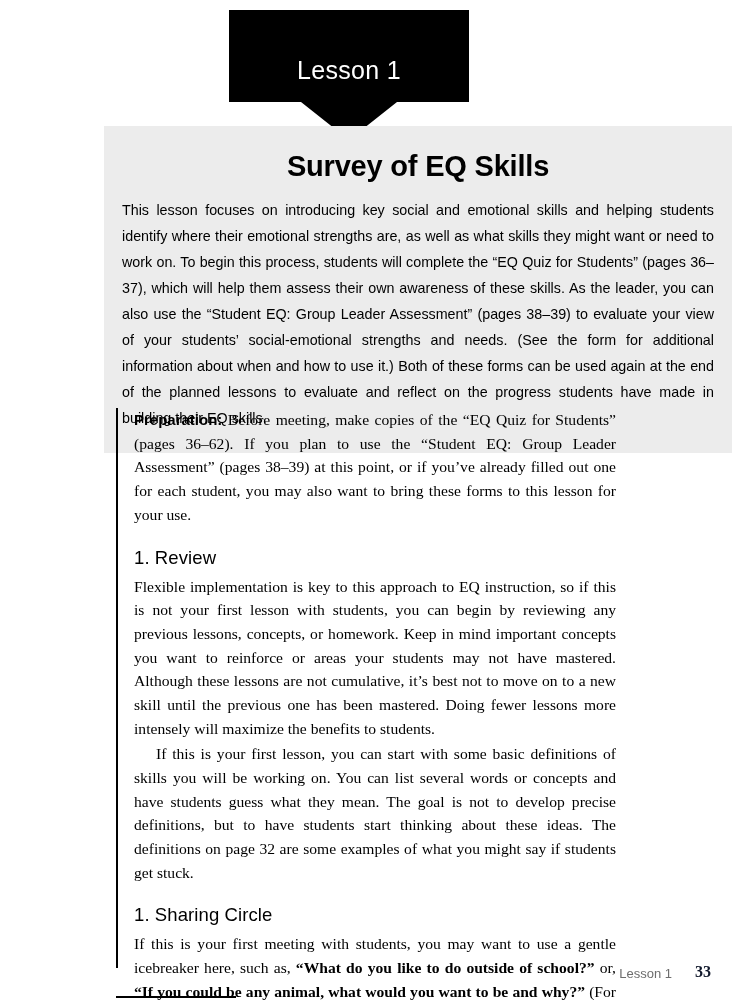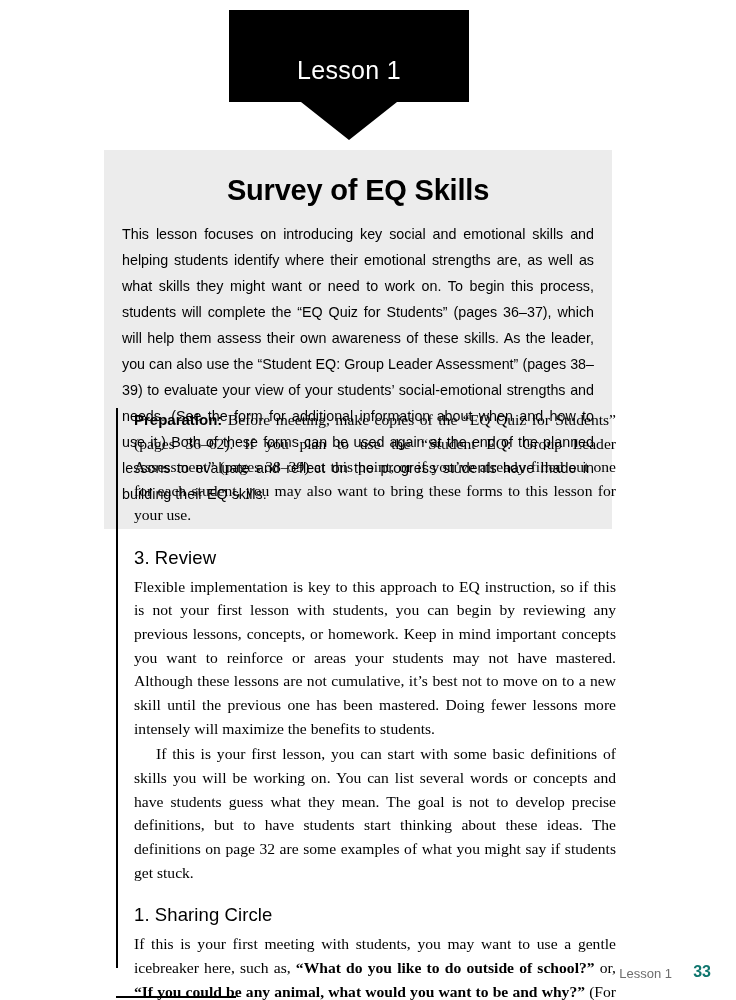--- a/index.html
+++ b/index.html
@@ -46,25 +46,24 @@
     font-size: 25px;
     font-weight: 400;
     letter-spacing: 0.3px;
   }
 
   
   .intro-box {
     position: absolute;
     left: 104px;
     top: 126px;
-    width: 508px;
+    width: 628px;
     background: #ececec;
     padding: 18px 0 22px 0;
     box-sizing: border-box;
-    margin-top: 24px;
   }
   .intro-title {
     text-align: center;
     font-size: 29px;
     font-weight: 700;
     letter-spacing: -0.2px;
     margin: 6px 0 14px 0;
   }
   .intro-text {
     font-size: 14.3px;
@@ -138,22 +137,22 @@
     font-size: 13px;
     color: #6d6d6d;
     font-family: "Liberation Sans", sans-serif;
   }
   .footer-page {
     position: absolute;
     right: 25px;
     top: 1px;
     font-size: 16px;
     font-weight: 700;
-    font-family: Liberation Sans, sans-serif;
-    color: #0f766e;
+    font-family: Liberation Serif, serif;
+    color: #0f172a;
   }
   .bottom-rule {
     position: absolute;
     left: 116px;
     top: 996px;
     width: 120px;
     height: 2px;
     background: #000000;
   }
 </style>
@@ -176,21 +175,21 @@
 
   <div class="vrule"></div>
 
   <div class="body-col">
     <div class="body-inner">
 
       <div class="prep-block">
         <p><span class="prep-label bold">Preparation:</span><span> Before meeting, make copies of the “EQ Quiz for Students” (pages 36–62). If you plan to use the “Student EQ: Group Leader Assessment” (pages 38–39) at this point, or if you’ve already filled out one for each student, you may also want to bring these forms to this lesson for your use.</span></p>
       </div>
 
-      <h2 class="section-head">3. Review</h2>
+      <h2 class="section-head">1. Review</h2>
       <p>Flexible implementation is key to this approach to EQ instruction, so if this is not your first lesson with students, you can begin by reviewing any previous lessons, concepts, or homework. Keep in mind important concepts you want to reinforce or areas your students may not have mastered. Although these lessons are not cumulative, it’s best not to move on to a new skill until the previous one has been mastered. Doing fewer lessons more intensely will maximize the benefits to students.</p>
       <p class="indent">If this <span class="ital">is</span> your first lesson, you can start with some basic definitions of skills you will be working on. You can list several words or concepts and have students guess what they mean. The goal is not to develop precise definitions, but to have students start thinking about these ideas. The definitions on page 32 are some examples of what you might say if students get stuck.</p>
 
       <h2 class="section-head">1. Sharing Circle</h2>
       <p>If this is your first meeting with students, you may want to use a gentle icebreaker here, such as, <span class="bold">“What do you like to do outside of school?”</span> or, <span class="bold">“If you could be any animal, what would you want to be and why?”</span> (For a list of other suggested sharing circle questions, see page 35.) If you like, you can also pose a question that might guide students toward thinking about EQ skills, such as, </p>
 
     </div>
   </div>
 
   <div class="footer">

